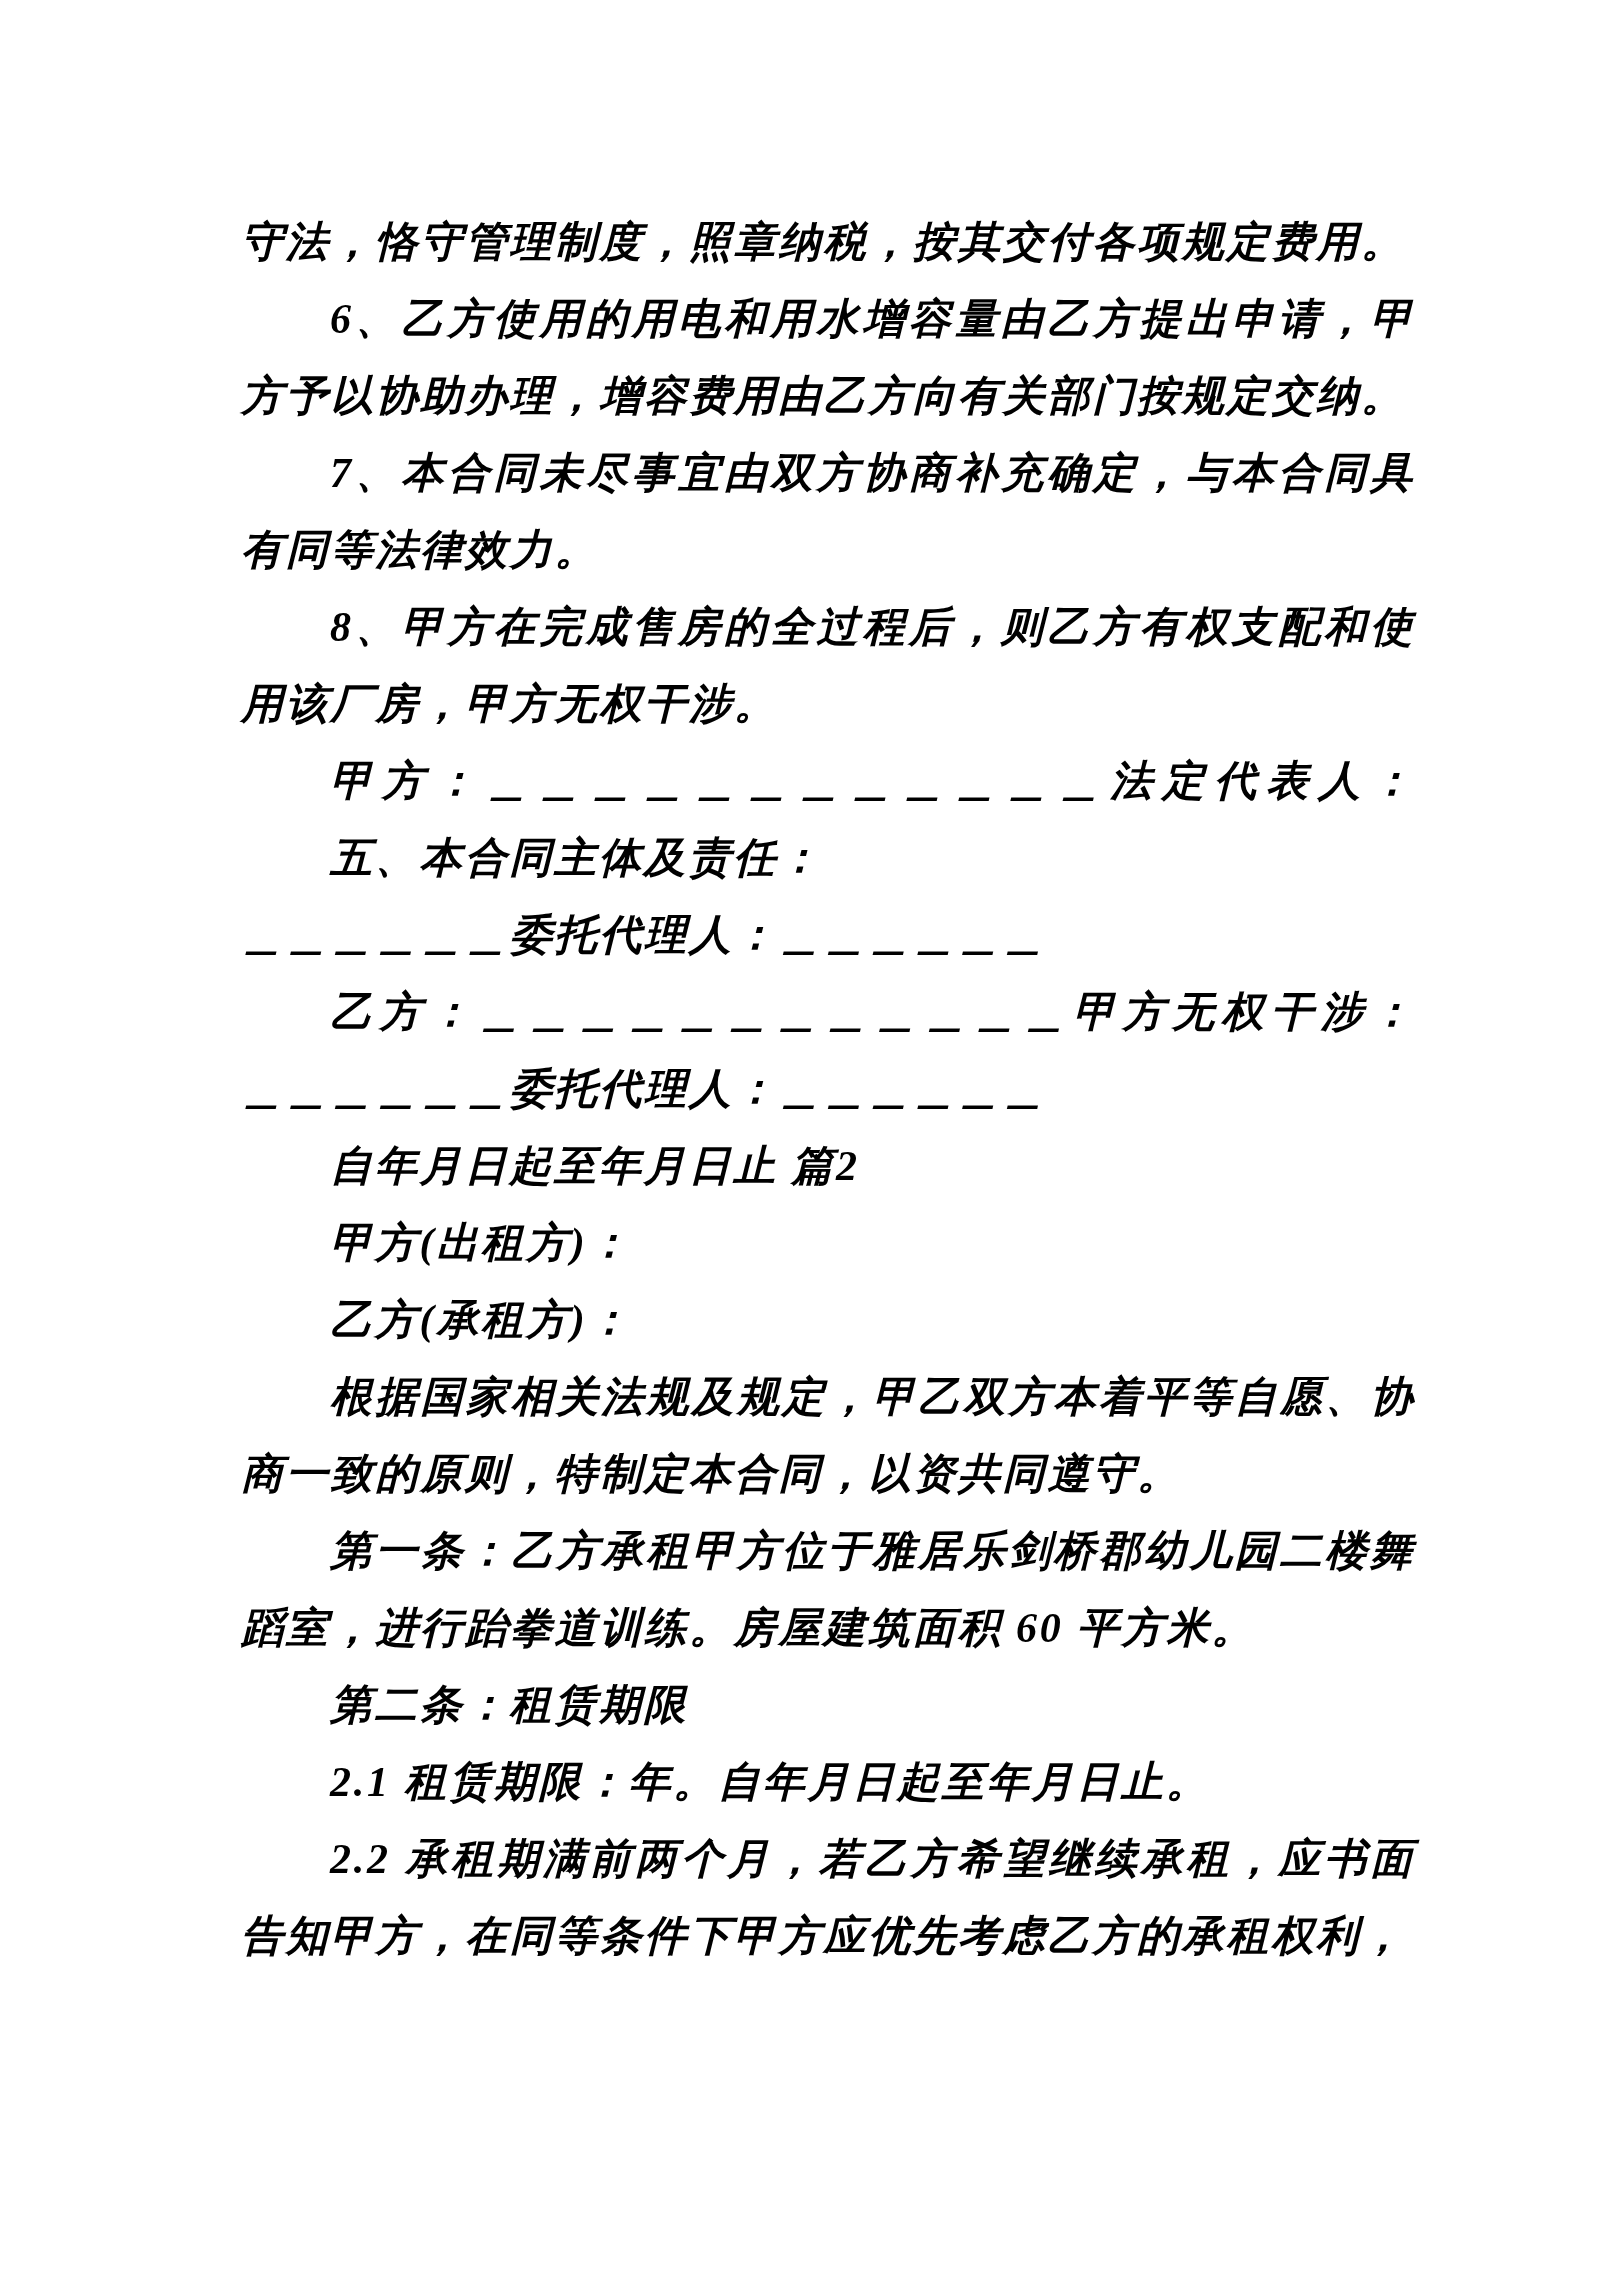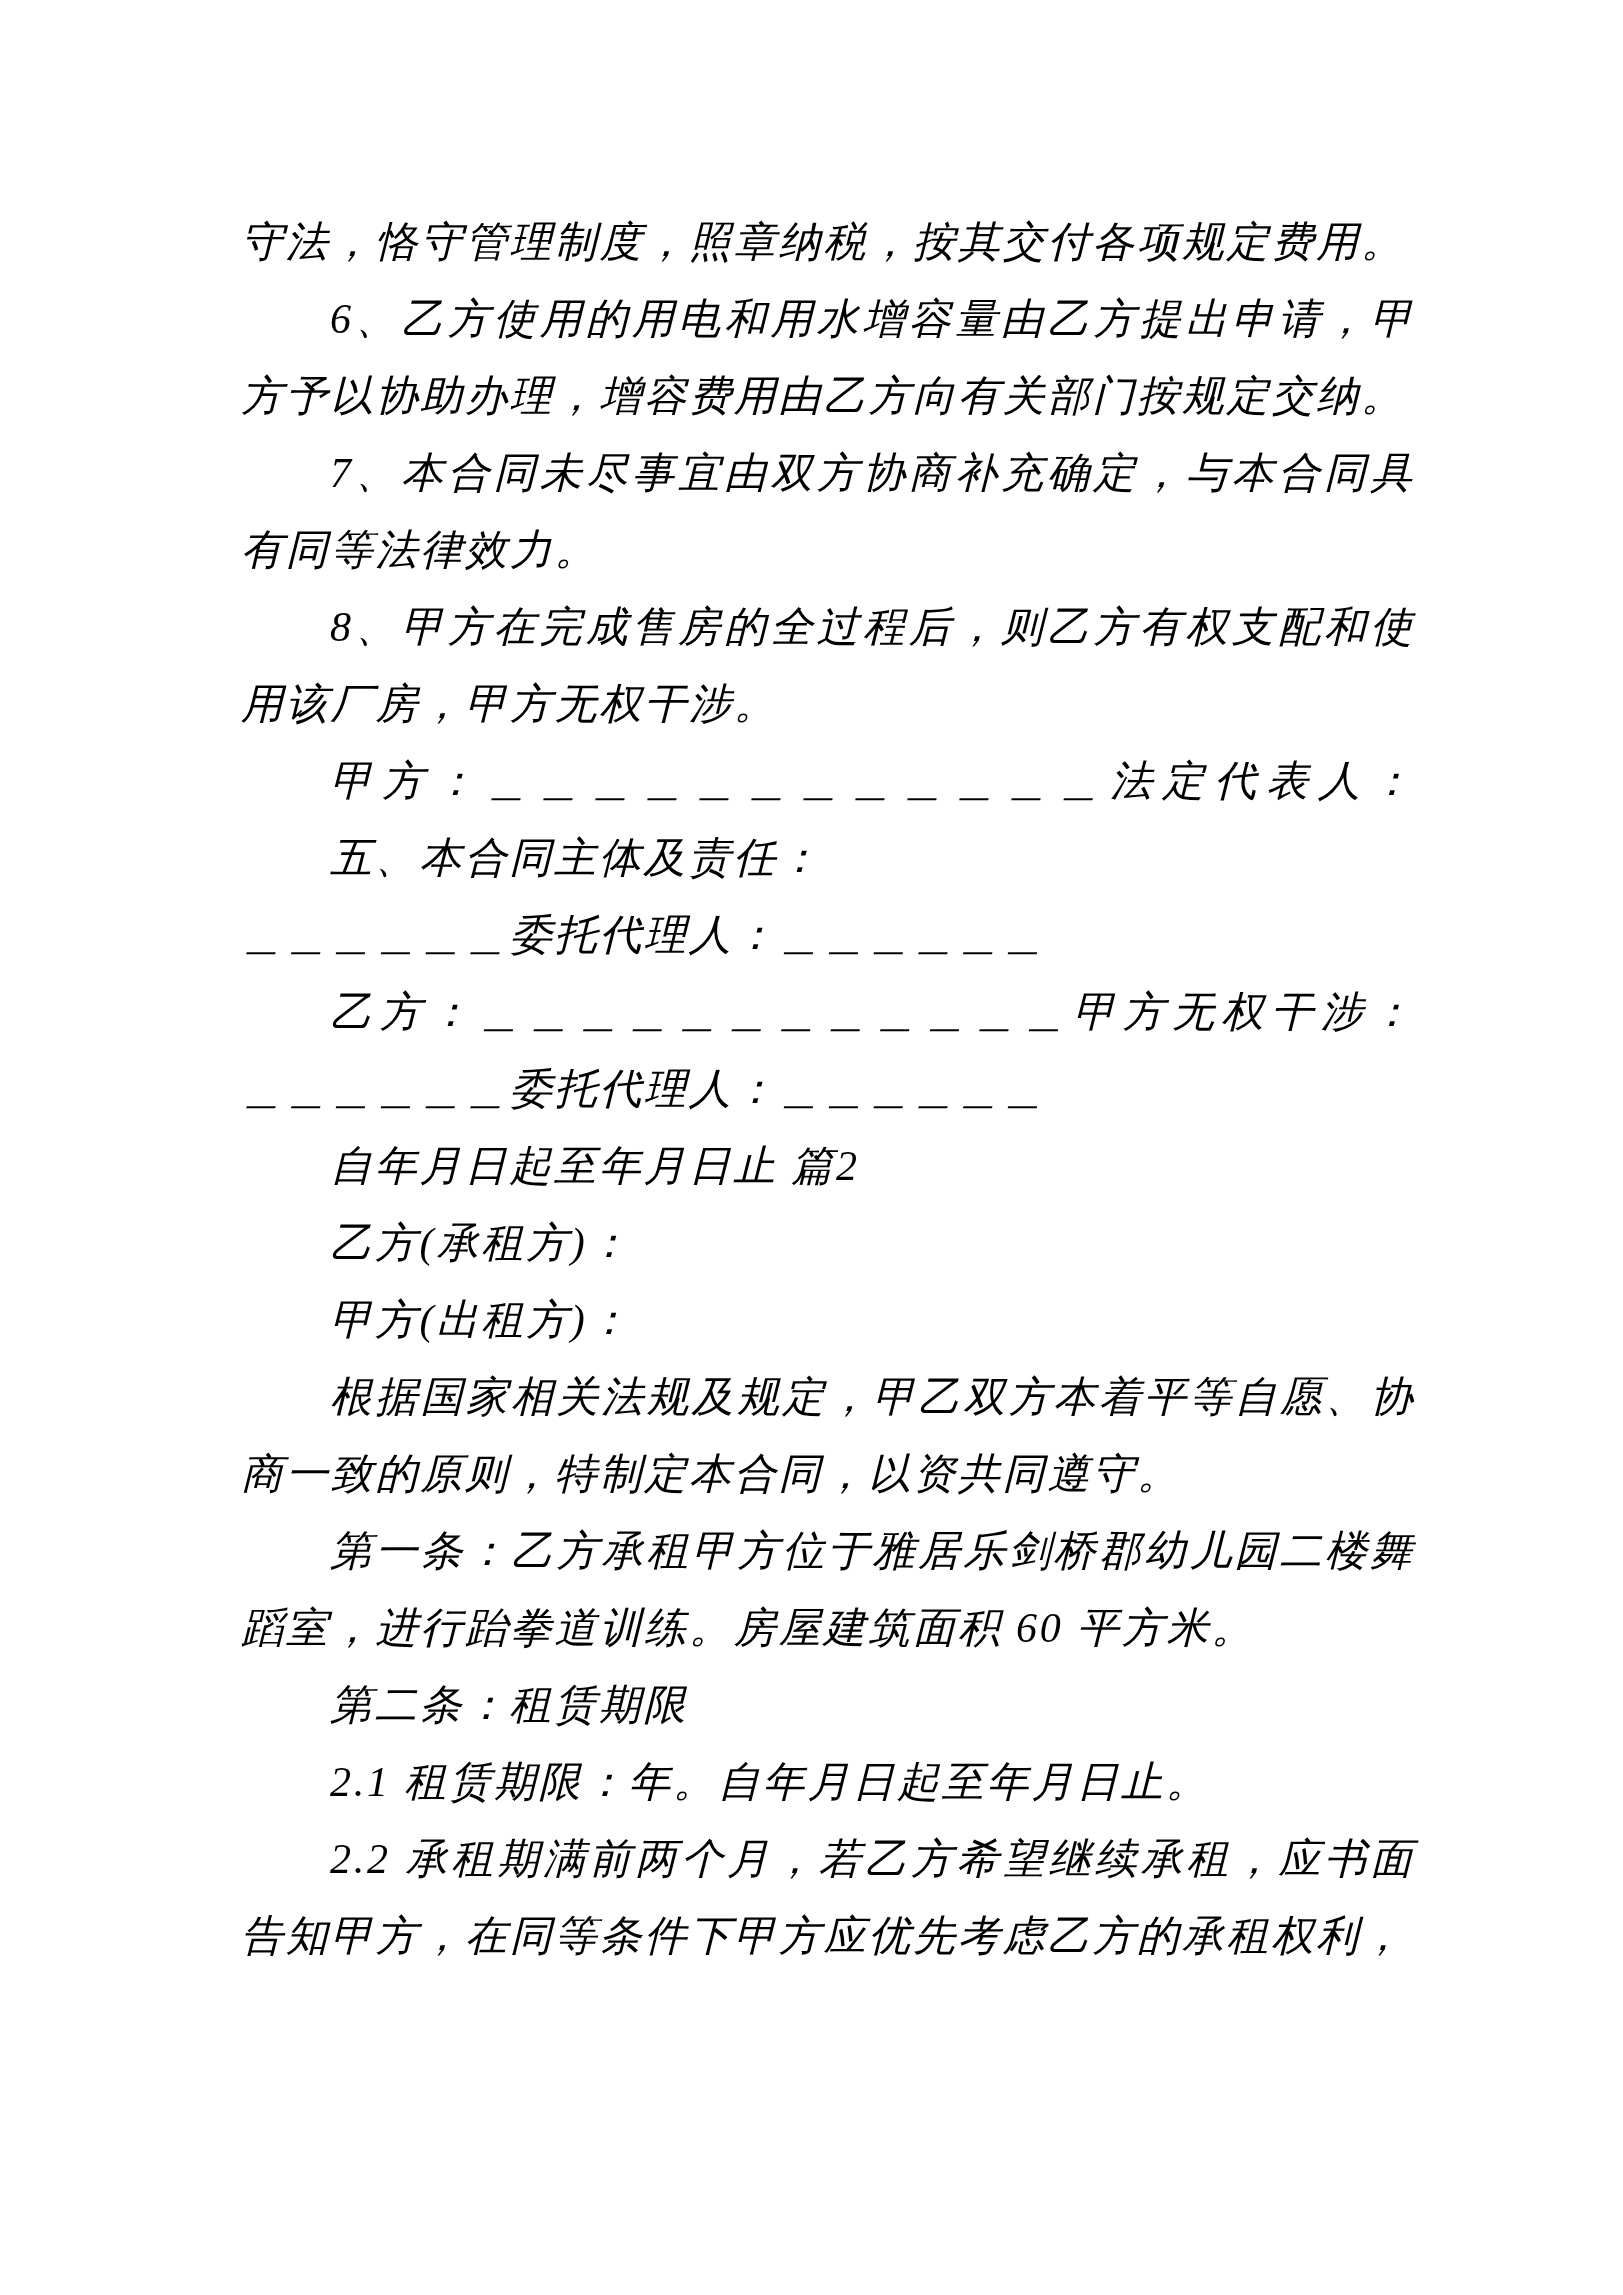--- a/index.html
+++ b/index.html
@@ -21,20 +21,21 @@
     padding: 0;
     font-family: "Liberation Serif", "DejaVu Serif", serif;
     font-style: italic;
     font-size: 42px;
     line-height: 77px;
     letter-spacing: 2.8px;
     color: #000000;
     text-align: justify;
     word-break: break-all;
     white-space: normal;
+    font-weight: bold;
   }
   .indent {
     text-indent: 89px;
   }
   
   .fill {
     text-indent: 89px;
     text-align: justify;
     text-align-last: justify;
   }
@@ -46,21 +47,21 @@
   <p class="para">守法，恪守管理制度，照章纳税，按其交付各项规定费用。</p>
   <p class="para indent">6、乙方使用的用电和用水增容量由乙方提出申请，甲方予以协助办理，增容费用由乙方向有关部门按规定交纳。</p>
   <p class="para indent">7、本合同未尽事宜由双方协商补充确定，与本合同具有同等法律效力。</p>
   <p class="para indent">8、甲方在完成售房的全过程后，则乙方有权支配和使用该厂房，甲方无权干涉。</p>
   <p class="para fill">甲方：＿＿＿＿＿＿＿＿＿＿＿＿法定代表人：</p>
   <p class="para indent">五、本合同主体及责任：</p>
   <p class="para">＿＿＿＿＿＿委托代理人：＿＿＿＿＿＿</p>
   <p class="para fill">乙方：＿＿＿＿＿＿＿＿＿＿＿＿甲方无权干涉：</p>
   <p class="para">＿＿＿＿＿＿委托代理人：＿＿＿＿＿＿</p>
   <p class="para indent">自年月日起至年月日止 篇2</p>
+  <p class="para indent">甲方(出租方)：</p>
   <p class="para indent">乙方(承租方)：</p>
-  <p class="para indent">甲方(出租方)：</p>
   <p class="para indent">根据国家相关法规及规定，甲乙双方本着平等自愿、协商一致的原则，特制定本合同，以资共同遵守。</p>
   <p class="para indent">第一条：乙方承租甲方位于雅居乐剑桥郡幼儿园二楼舞蹈室，进行跆拳道训练。房屋建筑面积 60 平方米。</p>
   <p class="para indent">第二条：租赁期限</p>
   <p class="para indent">2.1 租赁期限：年。自年月日起至年月日止。</p>
   <p class="para indent">2.2 承租期满前两个月，若乙方希望继续承租，应书面告知甲方，在同等条件下甲方应优先考虑乙方的承租权利，</p>
 </div>
 
 
 </body></html>

